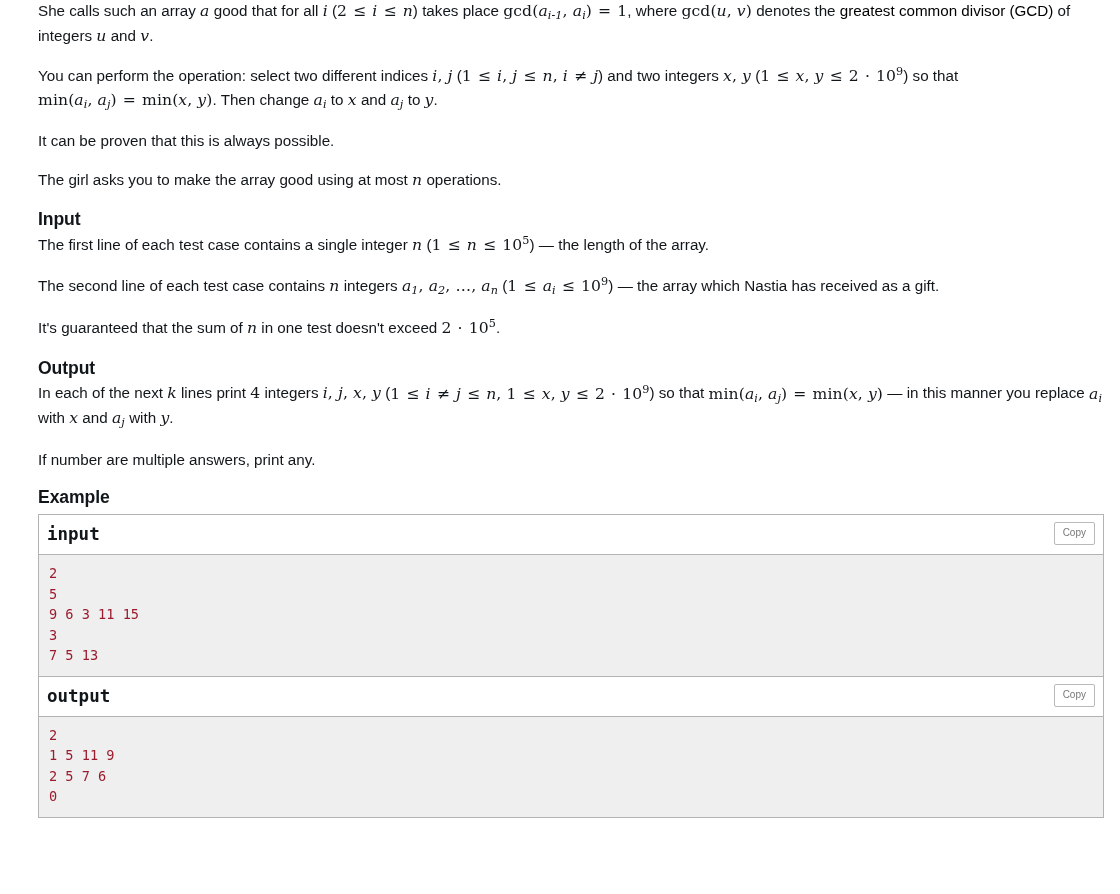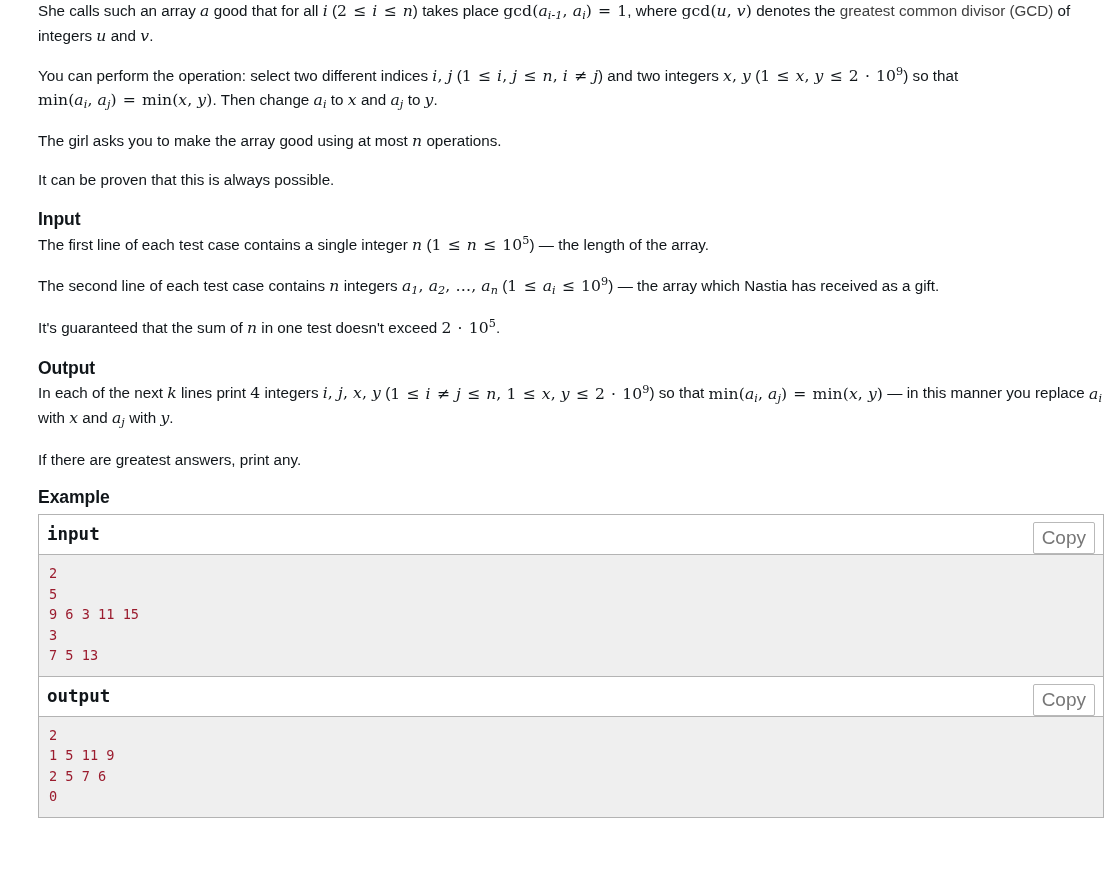--- a/index.html
+++ b/index.html
@@ -56,21 +56,21 @@
   .m .rm {
     font-style: normal;
     font-family: "DejaVu Serif", "Liberation Serif", serif;
   }
   .m .num { font-style: normal; }
   .m .paren { font-style: normal; }
 
   b.strong { font-weight: normal; }
 
   a.link {
-    color: #404040;
+    color: #000000;
     text-decoration: none;
   }
 
   
   .section-title {
     font-family: "Liberation Sans", sans-serif;
     font-size: 17.6px;
     font-weight: bold;
     color: #11161a;
     margin: 0 0 2px 0;
@@ -113,21 +113,21 @@
     letter-spacing: 0px;
   }
   .copy-btn {
     position: absolute;
     right: 8px;
     top: 7px;
     border: 1px solid #b9b9b9;
     background: #ffffff;
     color: #777777;
     font-family: "Liberation Sans", sans-serif;
-    font-size: 19px;
+    font-size: 10px;
     line-height: 1;
     padding: 5px 8px 6px 8px;
     border-radius: 2px;
     cursor: pointer;
   }
 
   pre.io-content {
     margin: 0;
     background: #efefef;
     border-bottom: 1px solid #b3b3b3;
@@ -143,35 +143,35 @@
   pre.io-content.output-pre { min-height: 76px; }
 </style>
 </head>
 <body>
 
 <div class="page">
 
   <div id="statement-body">
       <p class="para">She calls such an array <span class="m">a</span> good that for all <span class="m">i</span> (<span class="m"><span class="num">2</span> <span class="op">≤</span> i <span class="op">≤</span> n</span>) takes place <span class="m"><span class="rm">gcd</span><span class="paren">(</span>a<sub>i-1</sub><span class="paren">,</span> a<sub>i</sub><span class="paren">)</span> <span class="op">=</span> <span class="num">1</span></span>, where <span class="m"><span class="rm">gcd</span><span class="paren">(</span>u<span class="paren">,</span> v<span class="paren">)</span></span> denotes the <a class="link" href="#">greatest common divisor (GCD)</a> of integers <span class="m">u</span> and <span class="m">v</span>.</p>
       <p class="para">You can perform the operation: select two <b class="strong">different</b> indices <span class="m">i<span class="paren">,</span> j</span> (<span class="m"><span class="num">1</span> <span class="op">≤</span> i<span class="paren">,</span> j <span class="op">≤</span> n<span class="paren">,</span> i <span class="op">≠</span> j</span>) and two integers <span class="m">x<span class="paren">,</span> y</span> (<span class="m"><span class="num">1</span> <span class="op">≤</span> x<span class="paren">,</span> y <span class="op">≤</span> <span class="num">2</span> <span class="op">·</span> <span class="num">10</span><sup>9</sup></span>) so that <span class="m"><span class="rm">min</span><span class="paren">(</span>a<sub>i</sub><span class="paren">,</span> a<sub>j</sub><span class="paren">)</span> <span class="op">=</span> <span class="rm">min</span><span class="paren">(</span>x<span class="paren">,</span> y<span class="paren">)</span></span>. Then change <span class="m">a<sub>i</sub></span> to <span class="m">x</span> and <span class="m">a<sub>j</sub></span> to <span class="m">y</span>.</p>
+      <p class="para">It can be proven that this is always possible.</p>
       <p class="para">The girl asks you to make the array good using <b class="strong">at most</b> <span class="m">n</span> operations.</p>
-      <p class="para">It can be proven that this is always possible.</p>
     </div>
 
   <h2 class="section-title">Input</h2>
   <div id="input-body">
       <p class="para">The first line of each test case contains a single integer <span class="m">n</span> (<span class="m"><span class="num">1</span> <span class="op">≤</span> n <span class="op">≤</span> <span class="num">10</span><sup>5</sup></span>) — the length of the array.</p>
       <p class="para">The second line of each test case contains <span class="m">n</span> integers <span class="m">a<sub>1</sub><span class="paren">,</span> a<sub>2</sub><span class="paren">,</span> <span class="paren">…</span><span class="paren">,</span> a<sub>n</sub></span> (<span class="m"><span class="num">1</span> <span class="op">≤</span> a<sub>i</sub> <span class="op">≤</span> <span class="num">10</span><sup>9</sup></span>) — the array which Nastia has received as a gift.</p>
       <p class="para">It's guaranteed that the sum of <span class="m">n</span> in one test doesn't exceed <span class="m"><span class="num">2</span> <span class="op">·</span> <span class="num">10</span><sup>5</sup></span>.</p>
     </div>
 
   <h2 class="section-title spaced">Output</h2>
   <div id="output-body">
       <p class="para">In each of the next <span class="m">k</span> lines print <span class="m"><span class="num">4</span></span> integers <span class="m">i<span class="paren">,</span> j<span class="paren">,</span> x<span class="paren">,</span> y</span> (<span class="m"><span class="num">1</span> <span class="op">≤</span> i <span class="op">≠</span> j <span class="op">≤</span> n<span class="paren">,</span> <span class="num">1</span> <span class="op">≤</span> x<span class="paren">,</span> y <span class="op">≤</span> <span class="num">2</span> <span class="op">·</span> <span class="num">10</span><sup>9</sup></span>) so that <span class="m"><span class="rm">min</span><span class="paren">(</span>a<sub>i</sub><span class="paren">,</span> a<sub>j</sub><span class="paren">)</span> <span class="op">=</span> <span class="rm">min</span><span class="paren">(</span>x<span class="paren">,</span> y<span class="paren">)</span></span> — in this manner you replace <span class="m">a<sub>i</sub></span> with <span class="m">x</span> and <span class="m">a<sub>j</sub></span> with <span class="m">y</span>.</p>
-      <p class="para">If there are greatest answers, print any.</p>
+      <p class="para">If number are multiple answers, print any.</p>
     </div>
 
   <h2 class="example-heading">Example</h2>
 
   <div class="sample-tests" id="sample-tests">
       <div class="sample-test">
         <div class="io-title-bar">
           <div class="io-title">input</div>
           <button class="copy-btn">Copy</button>
         </div>

